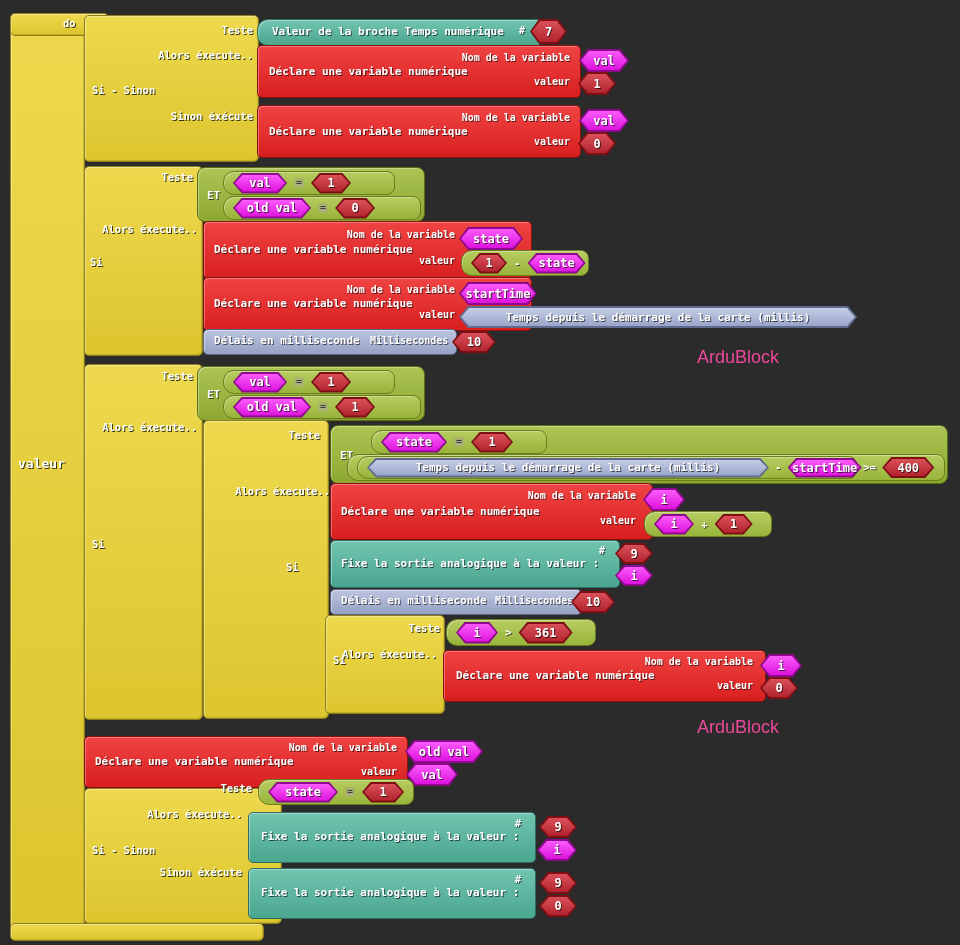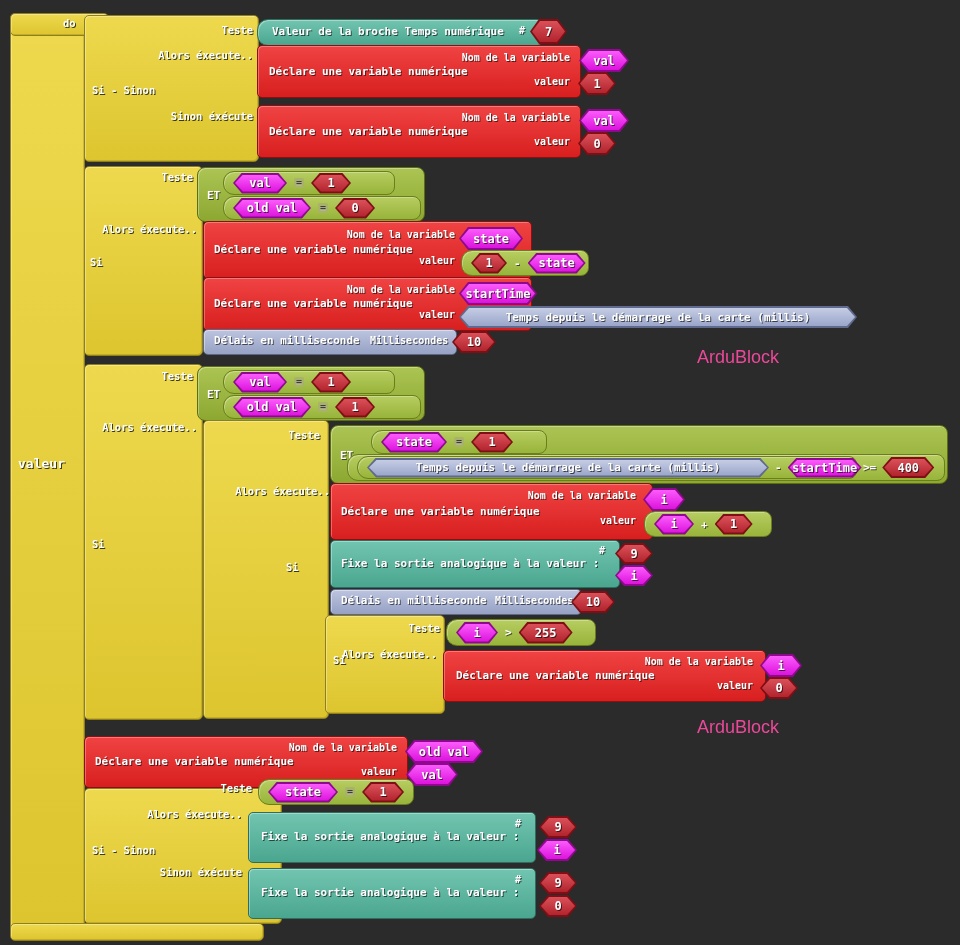--- a/index.html
+++ b/index.html
@@ -266,21 +266,21 @@
   <span class="lbl" style="left:365px;top:622px;width:75px;">Teste</span>
   <span class="lbl la" style="left:333px;top:654px;">Si</span>
   <span class="lbl" style="left:305px;top:648px;width:132px;">Alors éxecute..</span>
 
   <div class="cmp" style="left:446px;top:619px;width:150px;height:27px;">
     <div class="hex hex-magenta inline" style="width:42px;height:22px;">
         <span>i</span>
       </div>
     <span class="op">&gt;</span>
     <div class="hex hex-red inline" style="width:54px;height:22px;">
-        <span>255</span>
+        <span>361</span>
       </div>
   </div>
 
   <div class="stack red" style="left:443px;top:650px;width:321px;height:50px;">
     <span class="btitle" style="left:12px;top:18px;">Déclare une variable numérique</span>
     <span class="in-lbl" style="right:12px;top:5px;">Nom de la variable</span>
     <span class="in-lbl" style="right:12px;top:29px;">valeur</span>
     <div class="hex hex-magenta" style="right:-37px;top:3px;width:42px;height:23px;">
         <span>i</span>
       </div>

